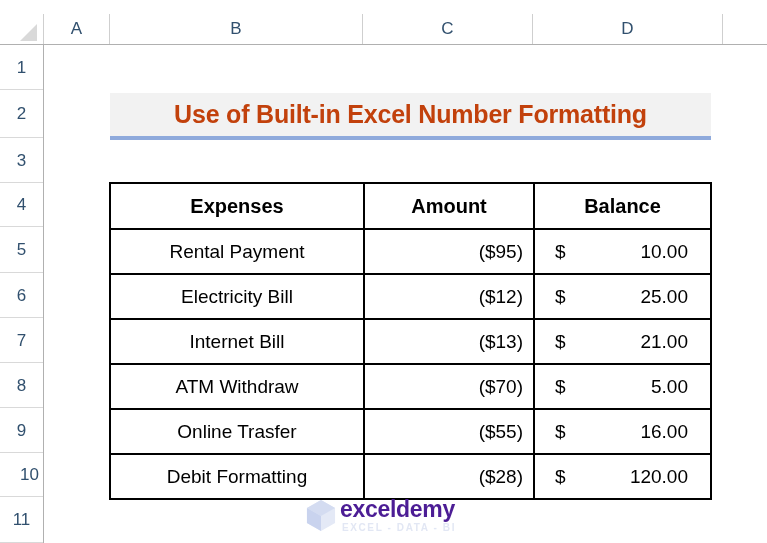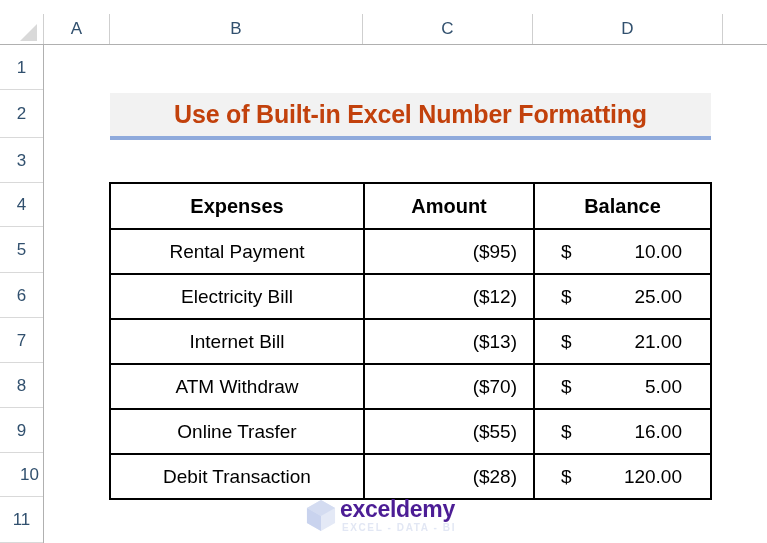--- a/index.html
+++ b/index.html
@@ -116,21 +116,21 @@
     position: absolute;
     left: 109px; top: 182px;
     width: 601px;
     border-collapse: collapse;
     table-layout: fixed;
   }
   .data-table th,
   .data-table td {
     border: 2px solid #000000;
     height: 45px;
-    padding: 0 16px;
+    padding: 0 10px;
     box-sizing: border-box;
     font-size: 19px;
     color: #000000;
     background: #ffffff;
     vertical-align: middle;
   }
   .data-table th {
     font-weight: bold;
     font-size: 20px;
     text-align: center;
@@ -297,21 +297,21 @@
         <td class="cell-expense">Online Trasfer</td>
         <td class="cell-amount">($55)</td>
         <td class="cell-balance">
           <div class="acct">
             <span class="sym">$</span>
             <span class="val">16.00</span>
           </div>
         </td>
       </tr>
       <tr>
-        <td class="cell-expense">Debit Transaction</td>
+        <td class="cell-expense">Debit Formatting</td>
         <td class="cell-amount">($28)</td>
         <td class="cell-balance">
           <div class="acct">
             <span class="sym">$</span>
             <span class="val">120.00</span>
           </div>
         </td>
       </tr>
     </tbody>
   </table>

